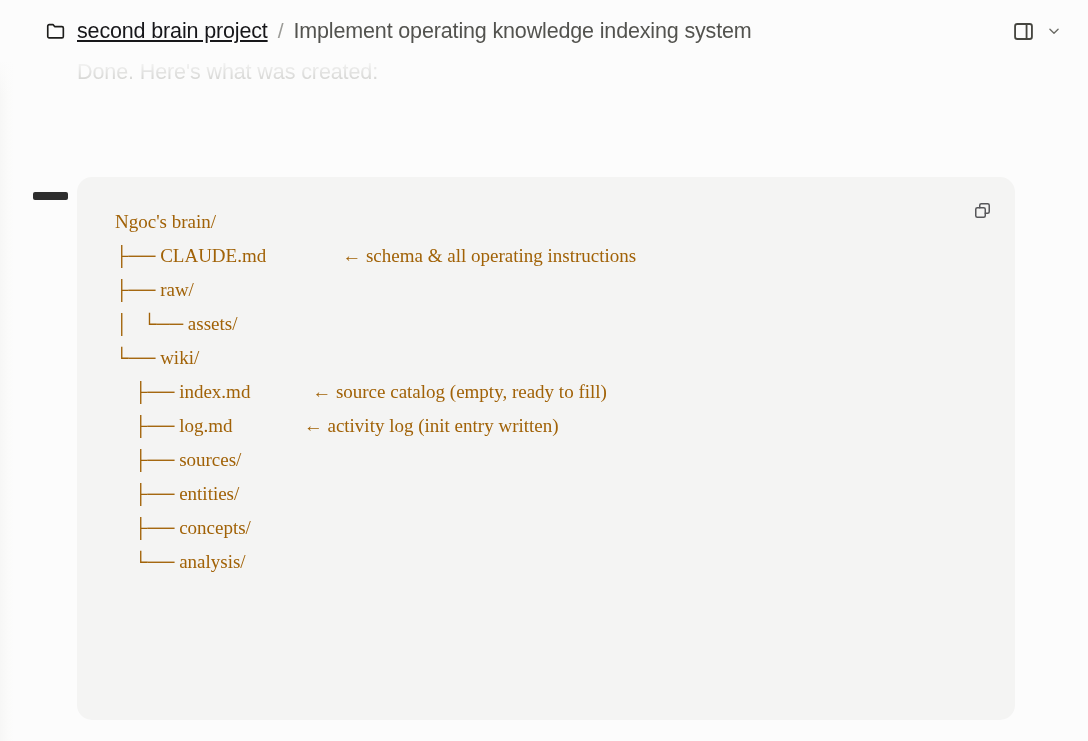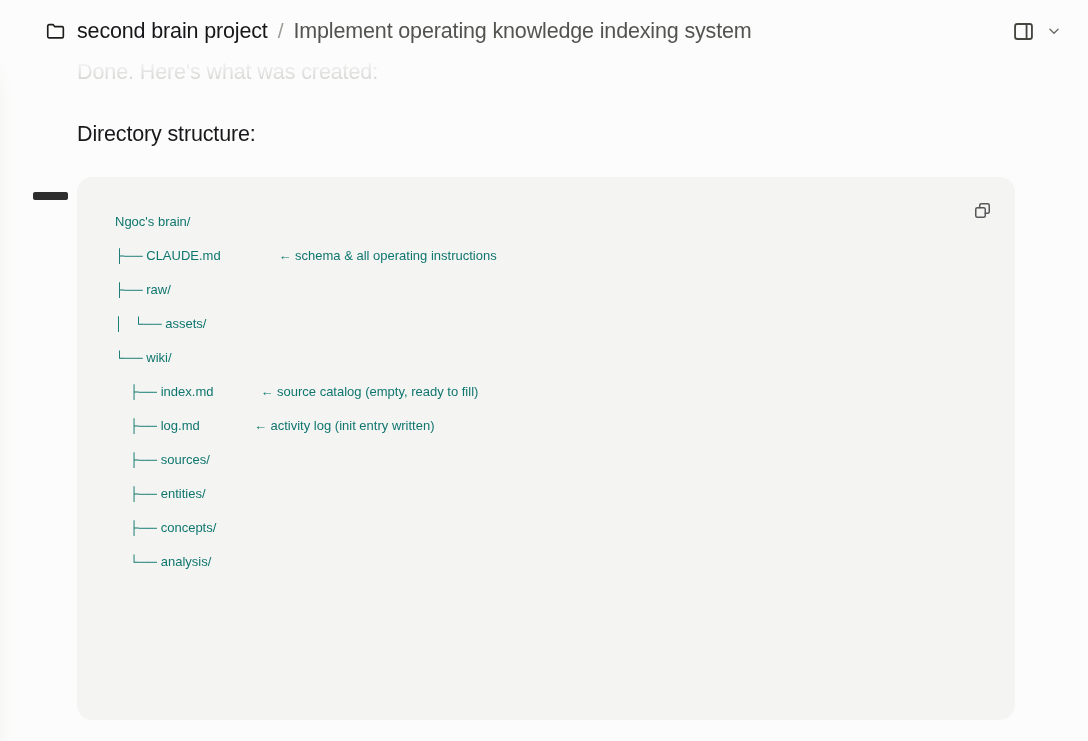--- a/index.html
+++ b/index.html
@@ -55,20 +55,21 @@
     width: 24px;
     height: 24px;
     flex: none;
     color: #1d1d1b;
   }
 
   .crumb-project {
     font-size: 21.5px;
     color: #17171a;
     letter-spacing: -0.15px;
+    text-decoration: underline;
   }
 
   .crumb-sep {
     font-size: 21px;
     color: #9b9b97;
     padding: 0 1px;
   }
 
   .crumb-task {
     font-size: 21.5px;
@@ -175,39 +176,38 @@
     color: #57575a;
     border-radius: 5px;
     cursor: pointer;
   }
 
   .code-pre {
     position: absolute;
     left: 38px;
     top: 28px;
     right: 20px;
-    font-family: Liberation Sans, sans-serif;
-    font-size: 13px;
+    font-family: Liberation Serif, serif;
+    font-size: 19px;
     line-height: 34px;
-    color: #0f766e;
+    color: #a16207;
     white-space: pre-wrap;
     word-break: break-word;
     letter-spacing: 0px;
   }
 </style>
 </head>
 <body>
 
 <div class="page-edge"></div>
 
 <div class="content">
 
   <div class="faded-line">Done. Here's what was created:</div>
 
-  <div class="section-title">Directory structure:</div>
 
   <div class="collapse-dash"></div>
 
   <div class="code-card">
     <div class="copy-btn">
       <svg width="19" height="19" viewBox="0 0 24 24" fill="none" stroke="currentColor" stroke-width="1.9" stroke-linecap="round" stroke-linejoin="round">
         <rect x="3.5" y="8.5" width="12" height="12" rx="2"></rect>
         <path d="M8.5 8.5V5.5a2 2 0 0 1 2-2h8a2 2 0 0 1 2 2v8a2 2 0 0 1-2 2h-3"></path>
       </svg>
     </div>

